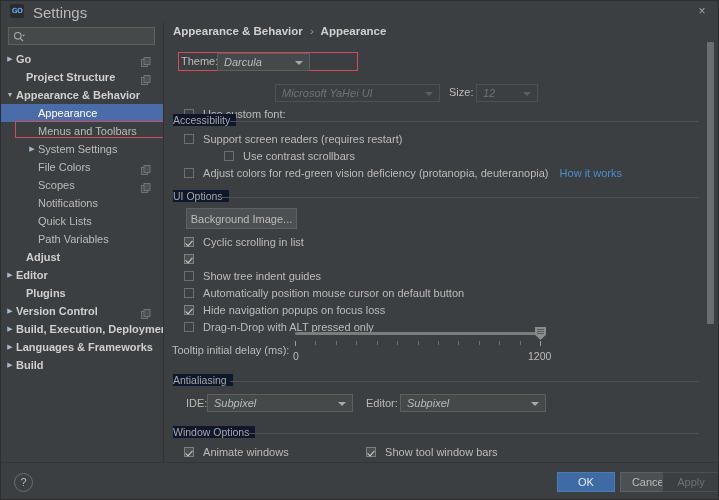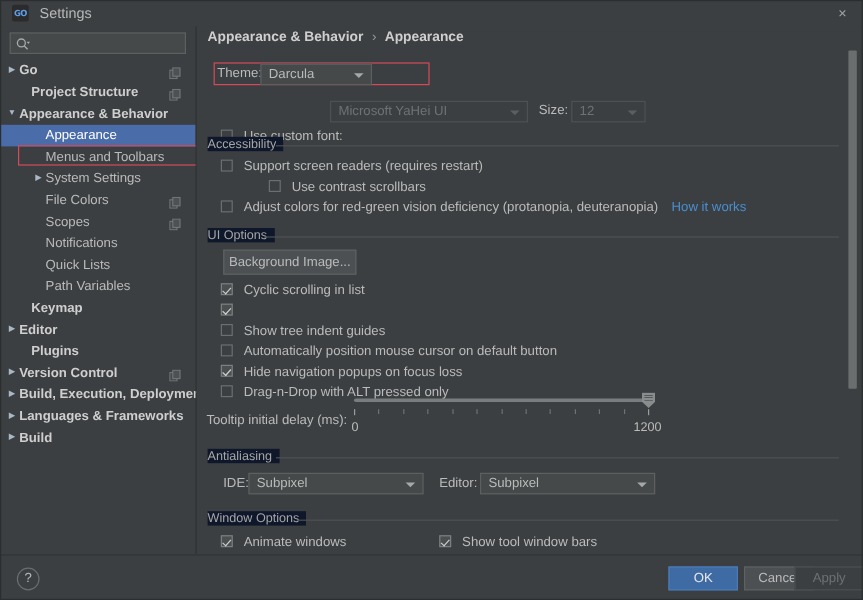--- a/index.html
+++ b/index.html
@@ -26,21 +26,21 @@
     background:#2b2b2b;border-radius:2px;
     display:flex;align-items:center;justify-content:center;
     overflow:hidden;
   }
   .title-icon .go{
     font-size:7px;font-weight:bold;color:#5d9ee8;letter-spacing:-0.5px;
     font-family:"DejaVu Sans", sans-serif;line-height:1;
   }
   .title-text{
     position:absolute;left:33px;top:4px;
-    font-size:12px;color:#b9b9b9;
+    font-size:15px;color:#b9b9b9;
   }
   .close-btn{
     position:absolute;right:8px;top:3px;width:18px;height:16px;
     display:flex;align-items:center;justify-content:center;
     color:#a2a2a2;font-size:12px;line-height:1;cursor:default;
   }
   
   .left-panel{
     position:absolute;left:0;top:22px;width:163px;height:440px;
     background:#3c3f41;
@@ -97,21 +97,21 @@
     position:absolute;left:9px;top:3px;
     font-size:11.5px;font-weight:bold;color:#cfcfcf;
   }
   .breadcrumb .sep{font-weight:normal;color:#999999;padding:0 4px;}
   
   .theme-row{position:absolute;left:17px;top:33px;}
   .lbl{font-size:11px;color:#bbbbbb;}
   .combo{
     background:#45494a;border:1px solid #5e6060;box-sizing:border-box;
     height:18px;line-height:16px;position:relative;color:#bbbbbb;
-    font-size:11px;cursor:default;
+    font-size:11px;cursor:default;font-style:italic;
   }
   .combo .val{position:absolute;left:6px;top:0;line-height:17px;}
   .combo .caret{
     position:absolute;right:6px;top:7px;
     width:0;height:0;border-left:4px solid transparent;border-right:4px solid transparent;
     border-top:4px solid #a8a8a8;
   }
   .combo.disabled{background:#3c3f41;border-color:#4e5152;color:#6f7273;}
   .combo.disabled .caret{border-top-color:#5c5f60;}
   .theme-annotation{
@@ -271,21 +271,21 @@
         <div class="tree-row">
           <span class="label" style="left: 38px;">Notifications</span>
         </div>
         <div class="tree-row">
           <span class="label" style="left: 38px;">Quick Lists</span>
         </div>
         <div class="tree-row">
           <span class="label" style="left: 38px;">Path Variables</span>
         </div>
         <div class="tree-row bold">
-          <span class="label" style="left: 26px;">Keymap</span>
+          <span class="label" style="left: 26px;">Adjust</span>
         </div>
         <div class="tree-row bold">
           <span class="arrow" style="left: 5px;">▶</span>
           <span class="label" style="left: 16px;">Editor</span>
         </div>
         <div class="tree-row bold">
           <span class="label" style="left: 26px;">Plugins</span>
         </div>
         <div class="tree-row bold">
           <span class="arrow" style="left: 5px;">▶</span>

